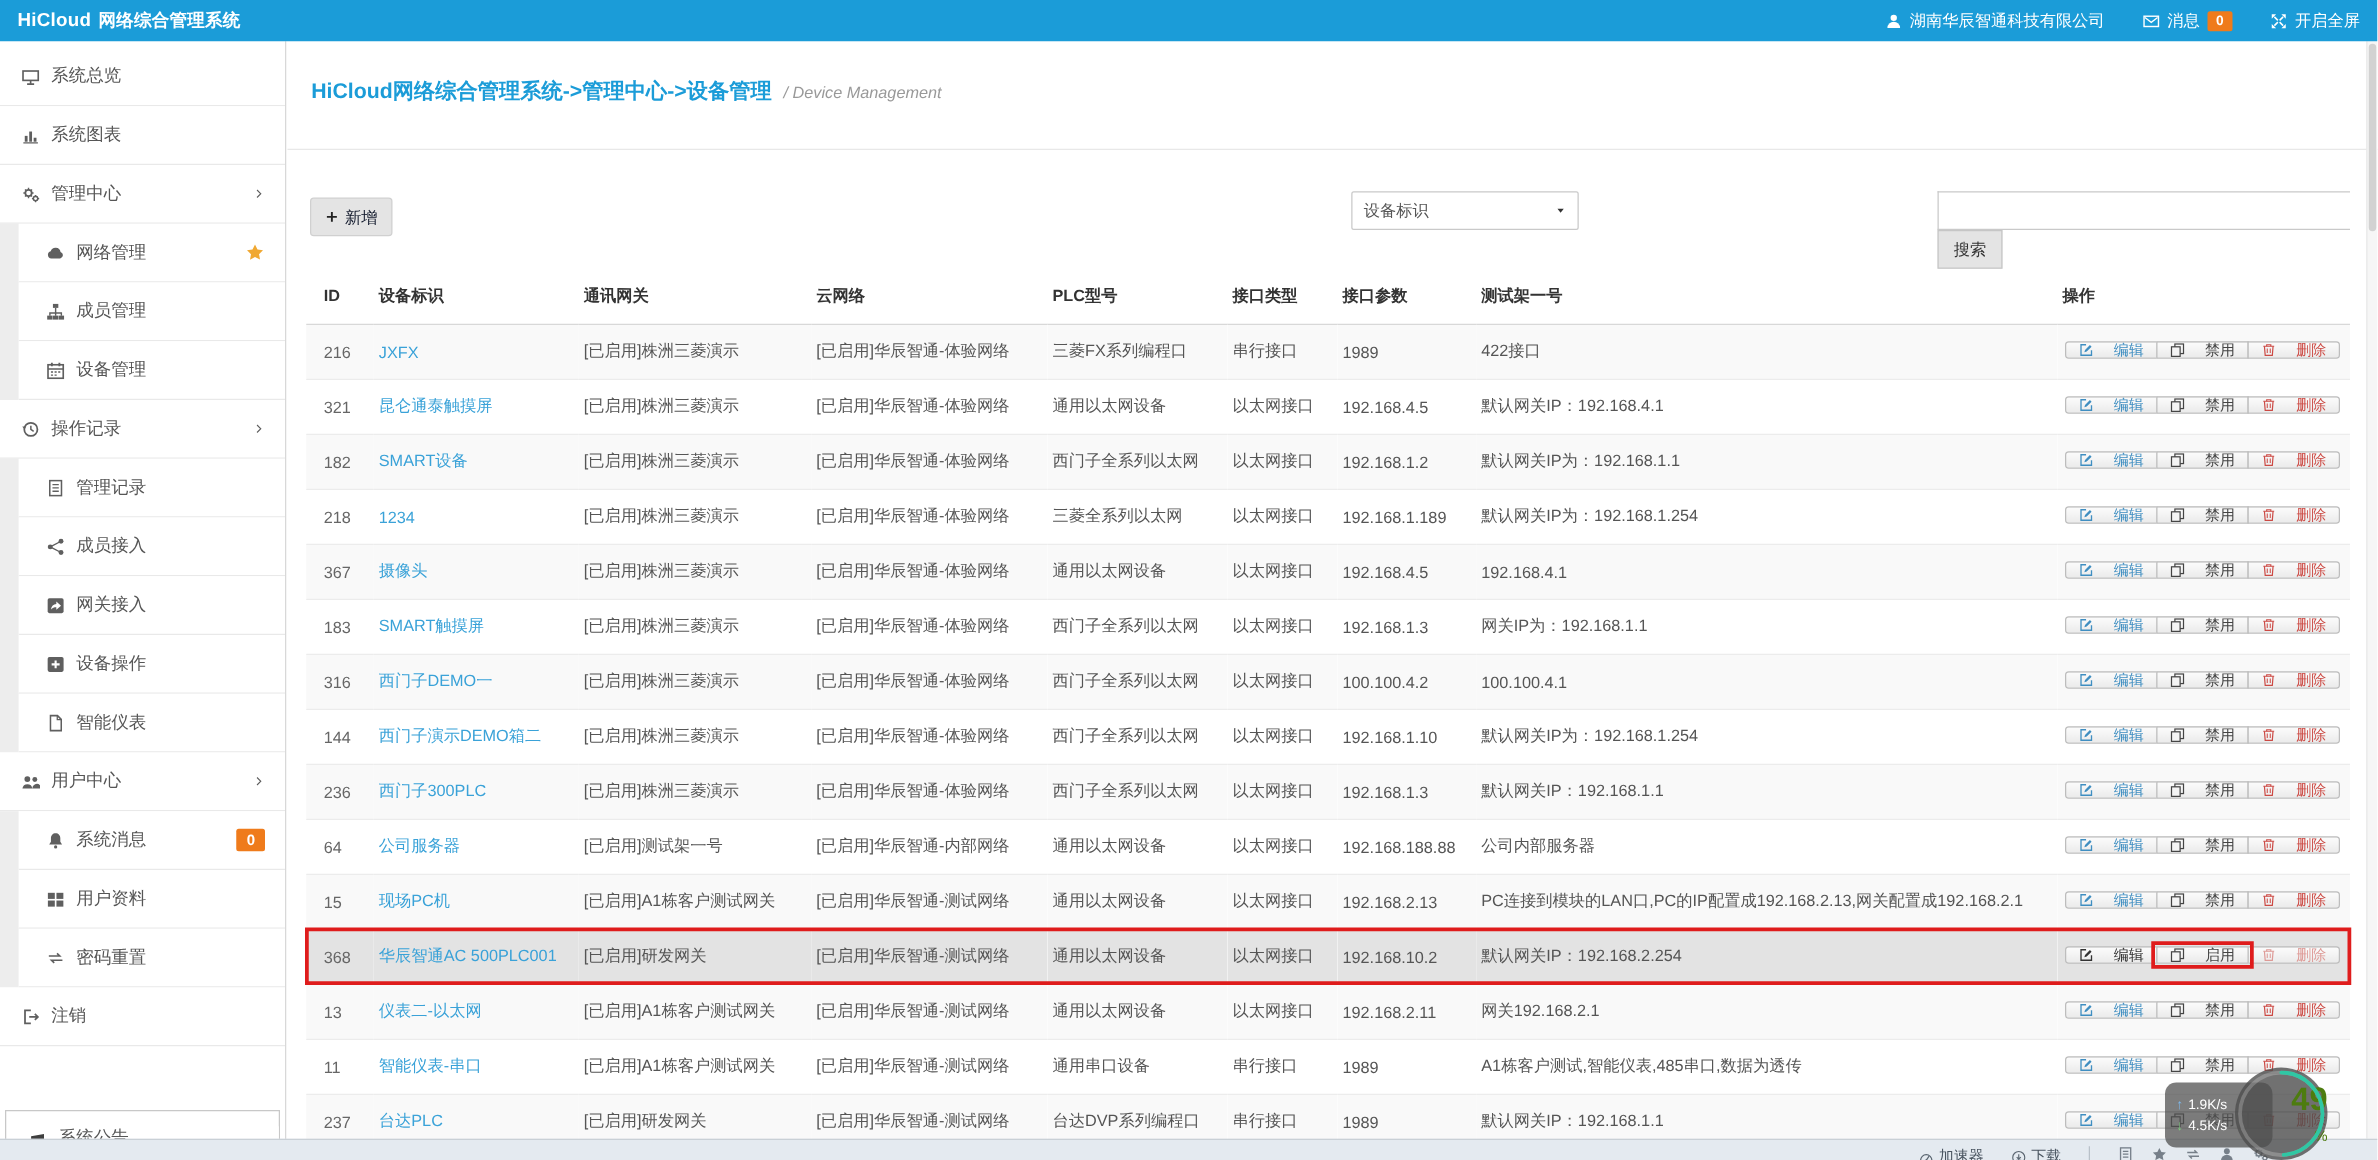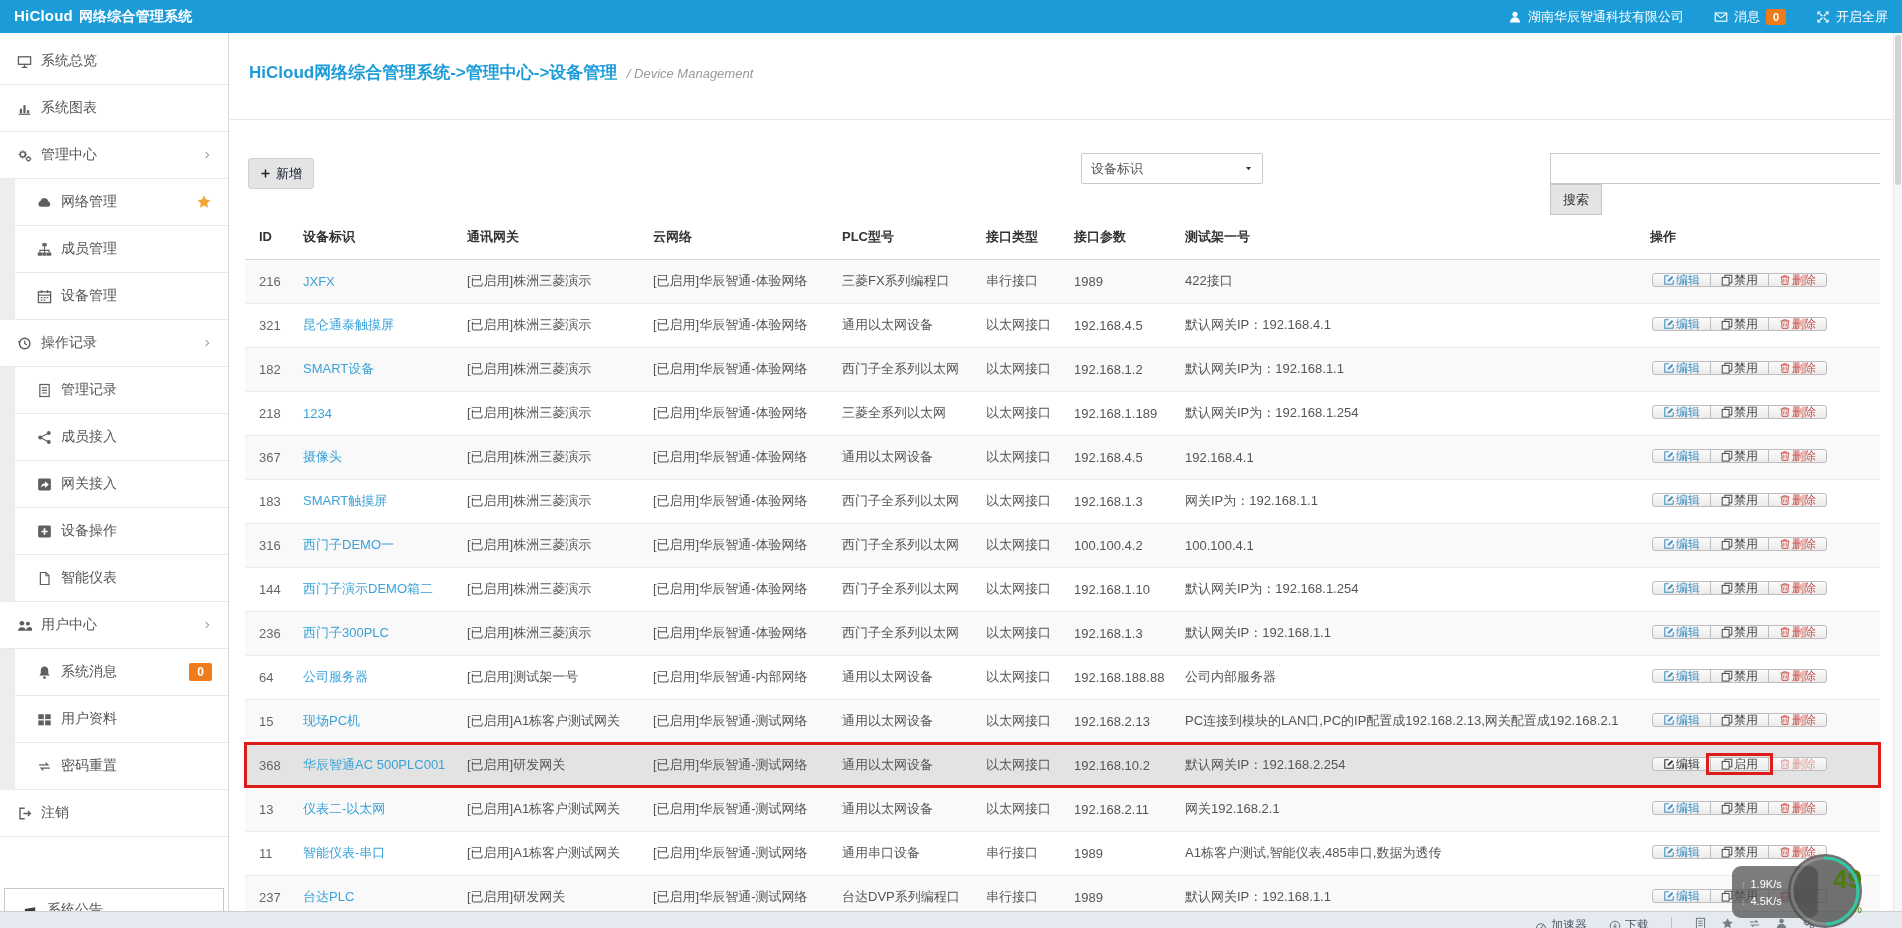--- a/index.html
+++ b/index.html
@@ -105,21 +105,21 @@
   }
   .tbl td:first-child { padding-left: 14px; color: #666; }
   tr.odd td { background: #f9f9f9; }
   tr.even td { background: #fff; }
   a.dev { color: #3aa2d8; text-decoration: none; cursor: pointer; }
   tr.hl td { background: #e3e3e3; }
   tr.hl { outline: 3px solid #df1c1c; outline-offset: -2px; }
   td.actions { padding-left: 6px; }
   .bgroup { display: inline-flex; }
   .btn {
-    display: inline-flex; align-items: center; gap: 1px; height: 14px;
+    display: inline-flex; align-items: center; gap: 16px; height: 14px;
     padding: 0 10px; background: linear-gradient(#fbfbfb, #ebebeb);
     border: 1px solid #bdbdbd; font-size: 12px; margin-left: -1px;
     cursor: pointer; font-family: inherit; color: #444;
   }
   .btn .ic { width: 12px; height: 12px; }
   .btn:first-child { border-radius: 3px 0 0 3px; margin-left: 0; }
   .btn:last-child { border-radius: 0 3px 3px 0; }
   .btn.edit { color: #3f8ec1; }
   .btn.del { color: #cc4a44; }
   tr.hl .btn.edit { color: #333; }

